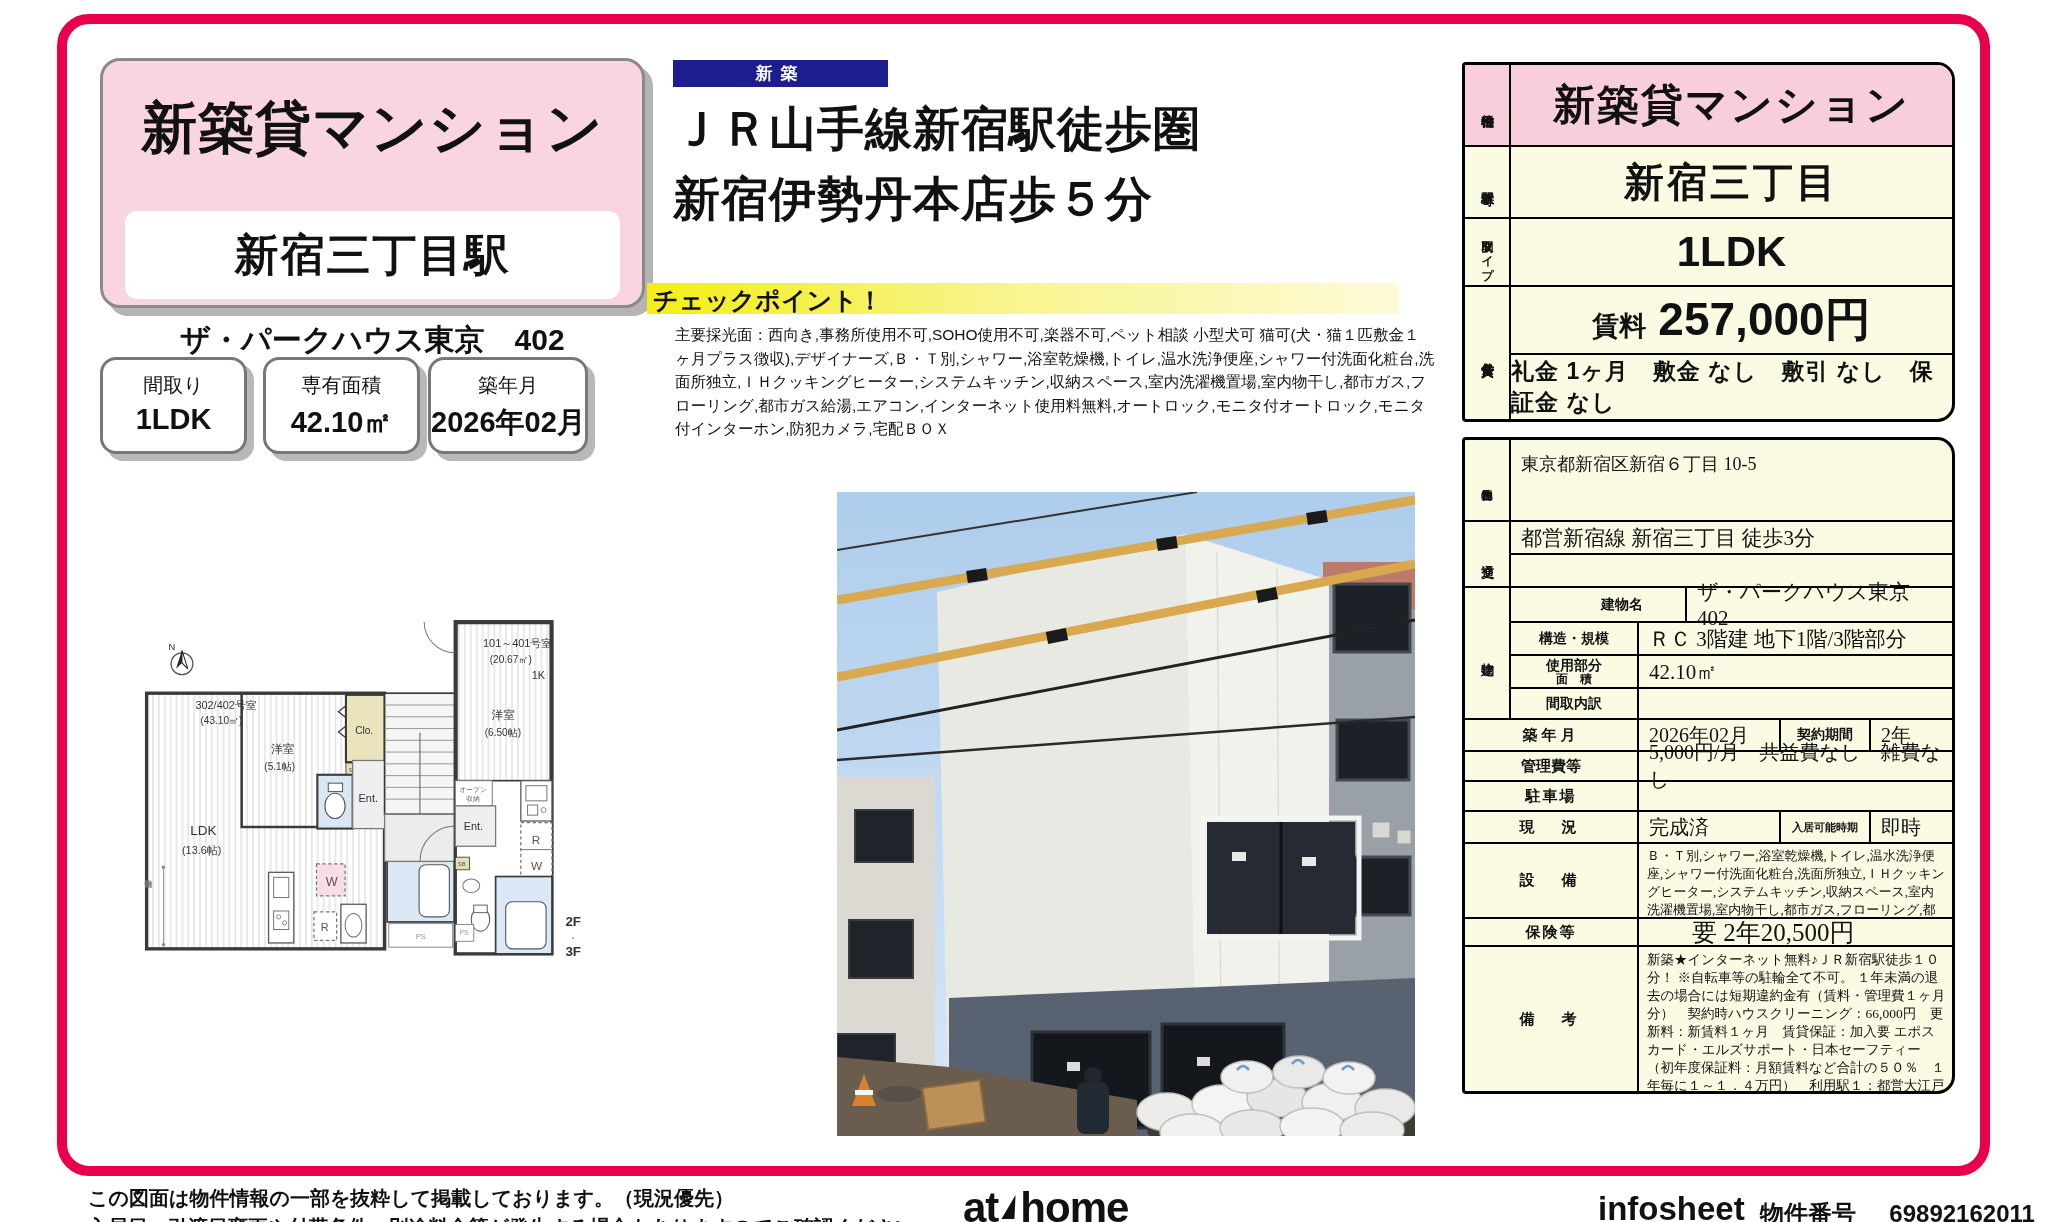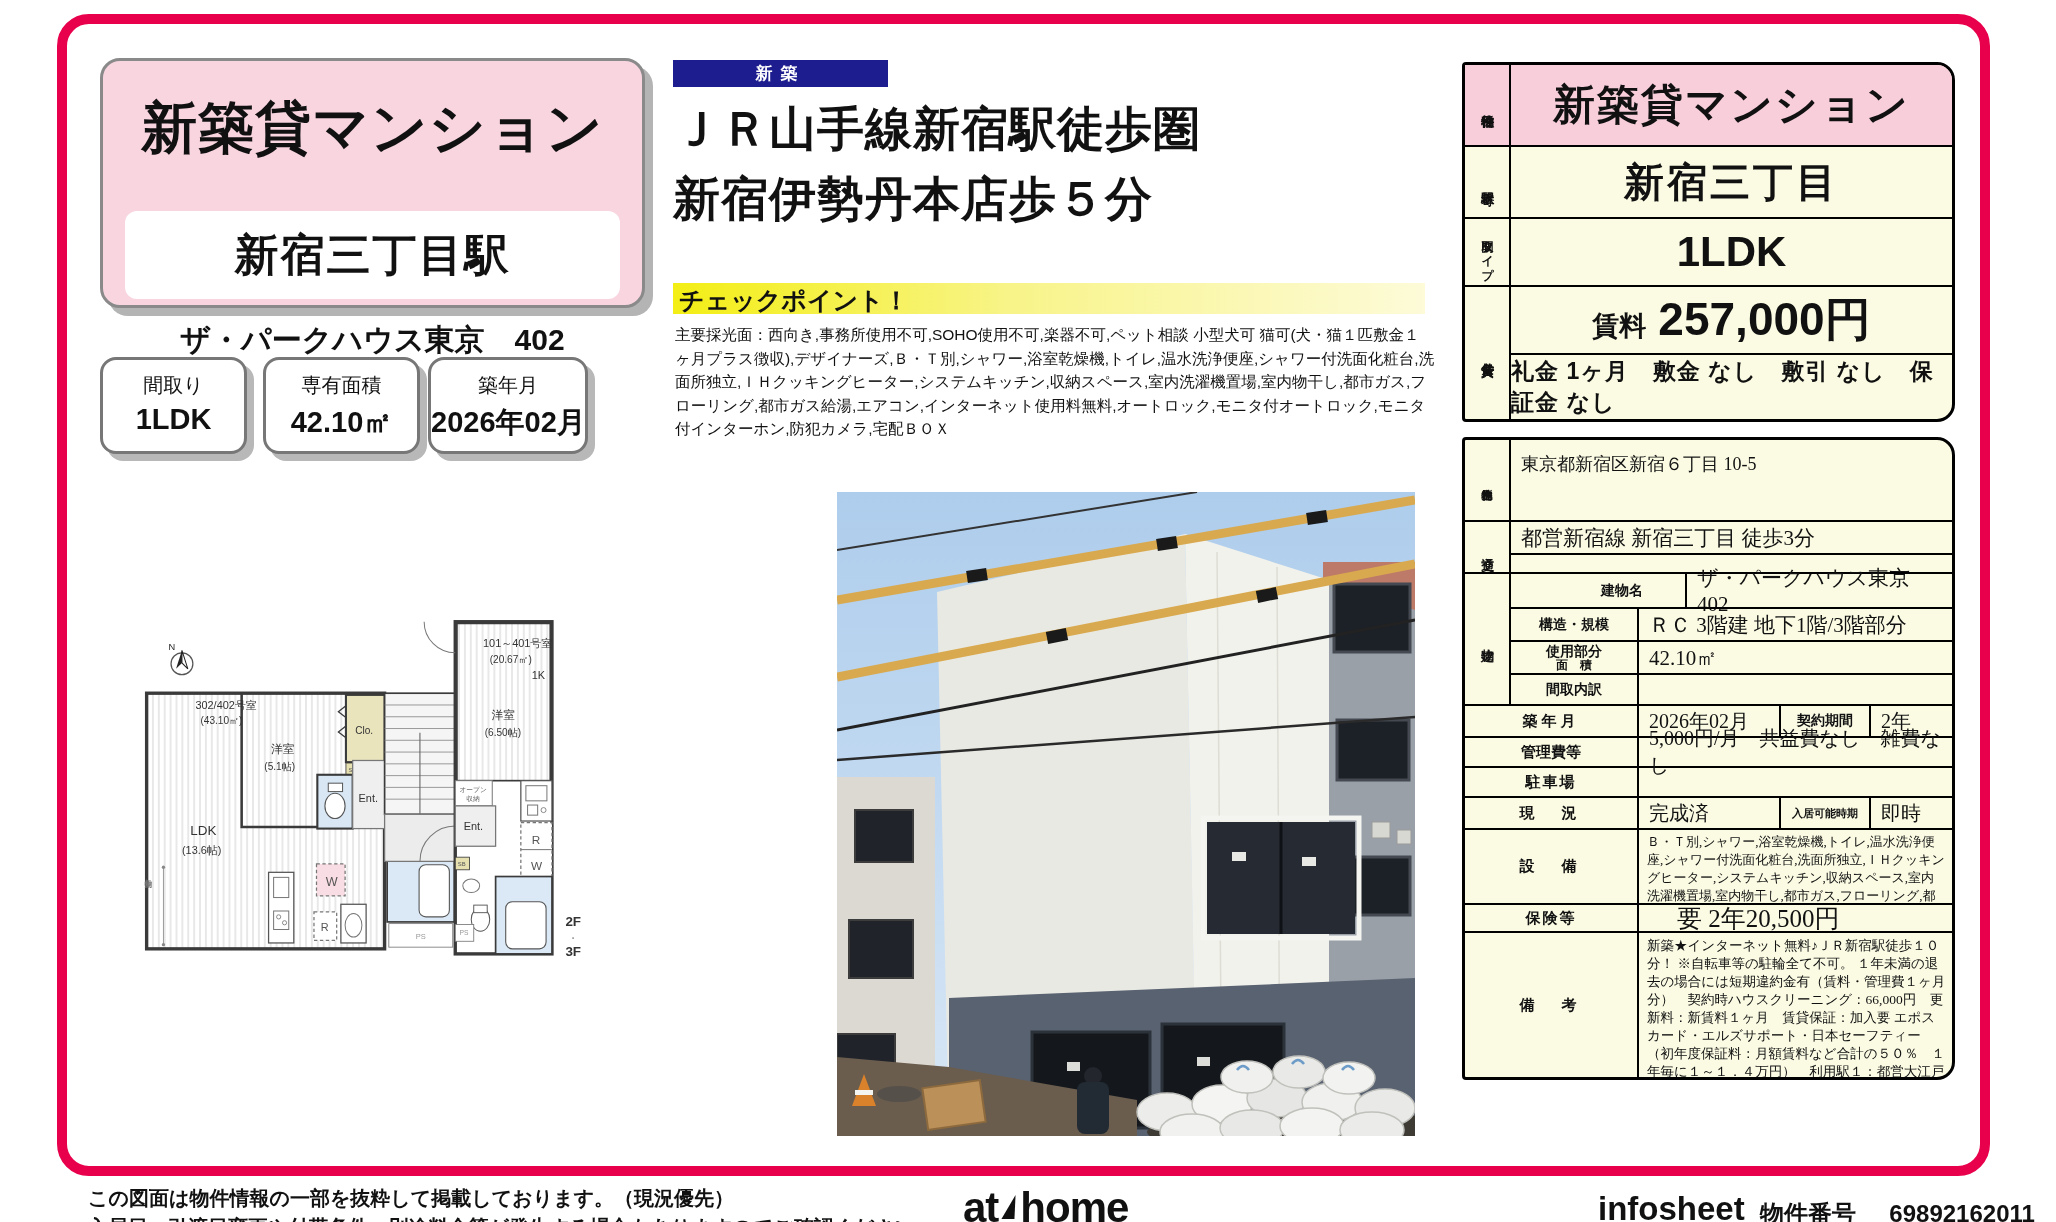--- a/index.html
+++ b/index.html
@@ -22,21 +22,21 @@
         border:3px solid #777;border-radius:16px;box-shadow:7px 7px 0 #b8b8b8;text-align:center;}
   .fact .fl{font-size:20px;margin-top:12px;}
   .fact .fv{font-size:29px;font-weight:bold;margin-top:4px;white-space:nowrap;}
   #fact1{left:100px;width:147px;} #fact2{left:263px;width:157px;} #fact3{left:428px;width:160px;}
   
   .badge{position:absolute;left:673px;top:60px;width:215px;height:27px;background:#1d1d8f;color:#fff;
          font-size:17px;font-weight:bold;letter-spacing:8px;display:flex;align-items:center;justify-content:center;}
   .headline{position:absolute;left:673px;top:94px;width:640px;font-size:47px;font-weight:bold;
             line-height:1.48;letter-spacing:1px;}
   
-  .cp-banner{position:absolute;left:673px;top:283px;width:752px;height:31px;box-sizing:border-box;
+  .cp-banner{position:absolute;left:647px;top:283px;width:752px;height:31px;box-sizing:border-box;
              background:linear-gradient(90deg,#f3ee14 0%,#f8f489 45%,#fdfbd8 100%);
              font-size:25px;font-weight:bold;padding:1px 0 0 6px;}
   .cp-body{position:absolute;left:675px;top:323px;width:760px;font-size:15.5px;line-height:1.52;}
   
   .tbl{position:absolute;left:1462px;width:493px;box-sizing:border-box;border:3px solid #000;
        border-radius:4px 18px 18px 4px;background:#fbfbe4;overflow:hidden;}
   .row{display:flex;box-sizing:border-box;border-top:2px solid #000;}
   .row:first-child{border-top:none;}
   .vcell{width:46px;box-sizing:border-box;border-right:2px solid #000;display:flex;
          align-items:center;justify-content:center;flex:none;}
@@ -320,21 +320,21 @@
     </div>
   </div>
 
   <div class="tbl" style="top:437px;">
     <div class="row" style="height:80px;">
       <div class="vcell">
           <span class="vtext" style="font-size:11px;">物件所在地</span>
         </div>
       <div class="dval serif" style="font-size:18px;align-items:flex-start;padding-top:12px;">東京都新宿区新宿６丁目 10-5</div>
     </div>
-    <div class="row" style="height:52px;">
+    <div class="row" style="height:66px;">
       <div class="vcell">
           <span class="vtext">交通</span>
         </div>
       <div class="stack">
         <div class="srow serif" style="height:33px;border-bottom:2px solid #000;justify-content:flex-start;padding-left:10px;font-size:21px;">都営新宿線 新宿三丁目 徒歩3分</div>
         <div class="srow" style="flex:1;"></div>
       </div>
     </div>
     <div class="row" style="height:132px;">
       <div class="vcell">
@@ -379,21 +379,21 @@
     <div class="row" style="height:32px;">
       <div class="d-label" style="width:174px;letter-spacing:6px;">現　況</div>
       <div class="dval serif" style="font-size:20px;flex:none;width:140px;">完成済</div>
       <div class="mid-label" style="width:92px;font-size:11px;line-height:1.15;padding:0 4px;">入居可能時期</div>
       <div class="dval serif" style="font-size:20px;">即時</div>
     </div>
     <div class="row" style="height:75px;">
       <div class="d-label" style="width:174px;letter-spacing:6px;">設　備</div>
       <div class="dval serif" style="font-size:13px;line-height:1.38;padding:3px 6px 3px 8px;align-items:flex-start;overflow:hidden;">Ｂ・Ｔ別,シャワー,浴室乾燥機,トイレ,温水洗浄便座,シャワー付洗面化粧台,洗面所独立,ＩＨクッキングヒーター,システムキッチン,収納スペース,室内洗濯機置場,室内物干し,都市ガス,フローリング,都市ガス給湯,エアコン,インターネット使用料無料,オートロック,モニタ付オートロック,モニ...</div>
     </div>
-    <div class="row" style="height:28px;">
+    <div class="row" style="height:28px;gap:15px;">
       <div class="d-label" style="width:174px;letter-spacing:2px;">保険等</div>
       <div class="dval serif" style="font-size:25px;margin-left:28px;">要 2年20,500円</div>
     </div>
     <div class="row" style="height:146px;">
       <div class="d-label" style="width:174px;letter-spacing:6px;">備　考</div>
       <div class="dval serif" style="font-size:13.5px;line-height:1.33;padding:4px 6px 4px 8px;align-items:flex-start;overflow:hidden;">新築★インターネット無料♪ＪＲ新宿駅徒歩１０分！ ※自転車等の駐輪全て不可。 １年未満の退去の場合には短期違約金有（賃料・管理費１ヶ月分）　契約時ハウスクリーニング：66,000円　更新料：新賃料１ヶ月　賃貸保証：加入要 エポスカード・エルズサポート・日本セーフティー（初年度保証料：月額賃料など合計の５０％　１年毎に１～１．４万円）　利用駅１：都営大江戸線 東新宿 徒歩7分　利用駅２：ＪＲ中央本線 新宿 徒歩10分</div>
     </div>
   </div>
 
   <div class="disclaimer">

